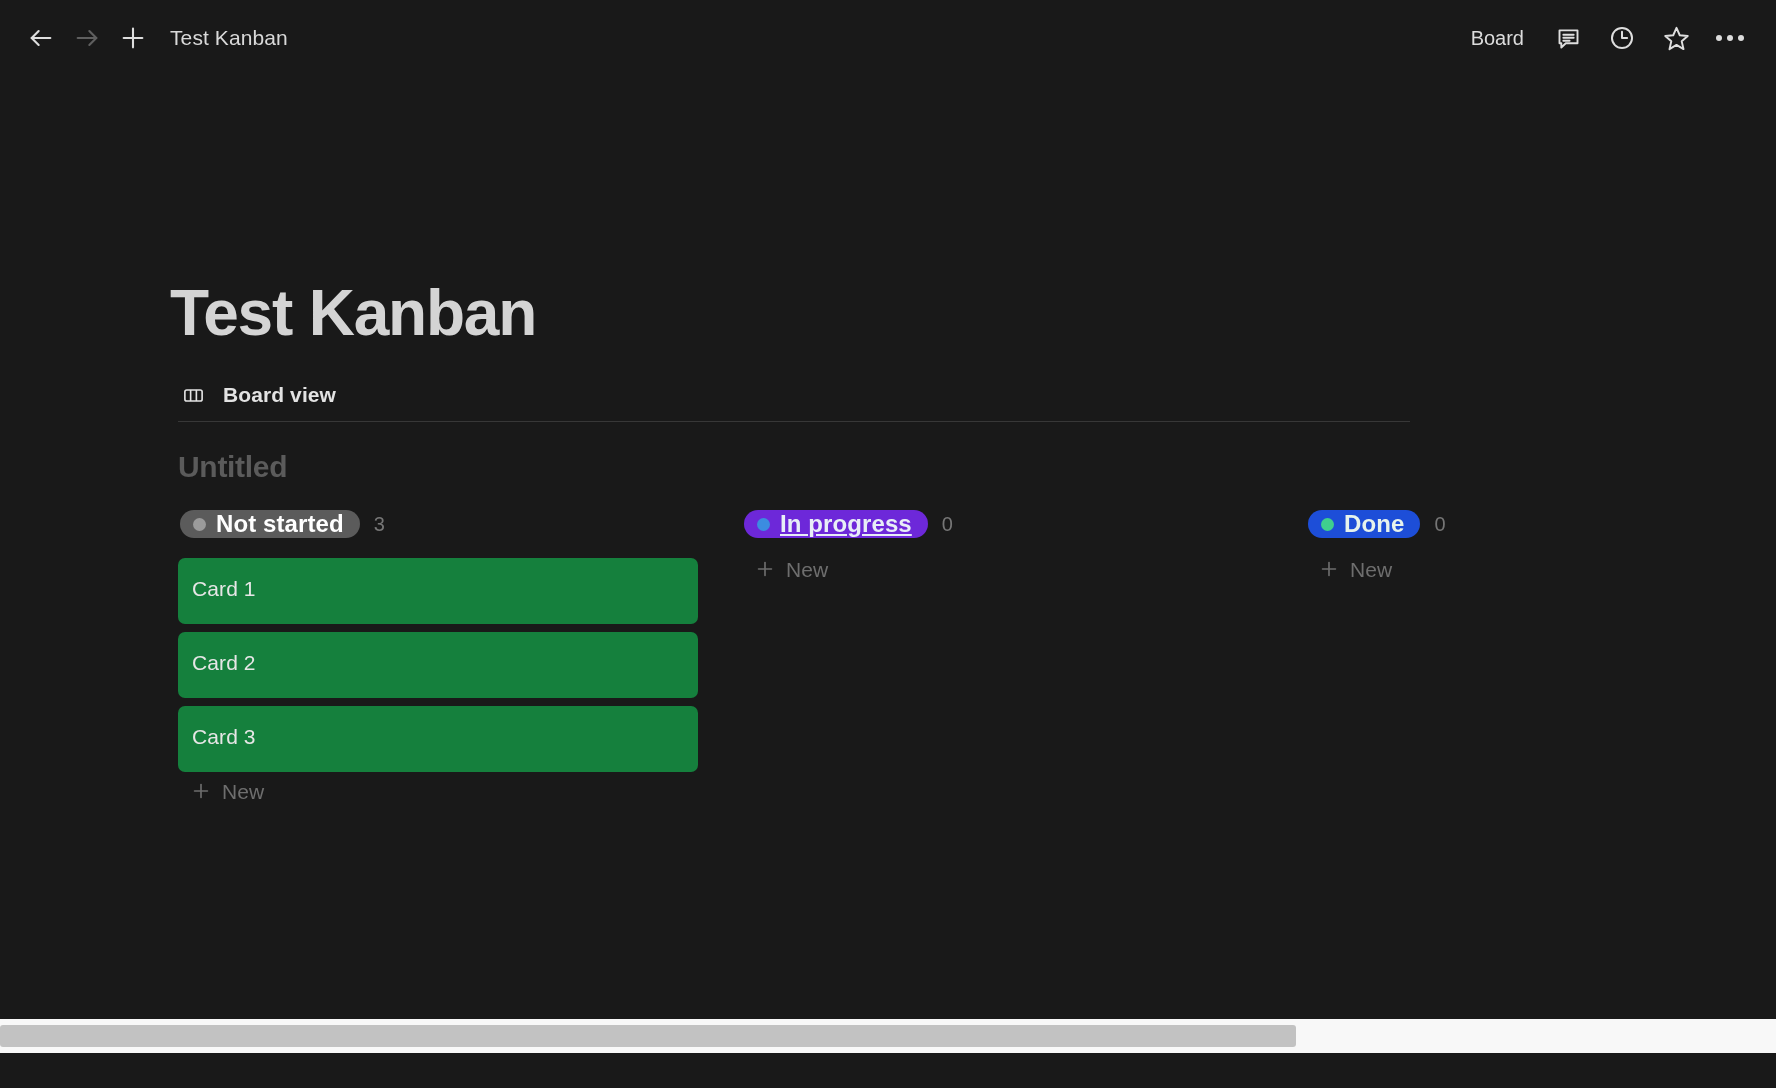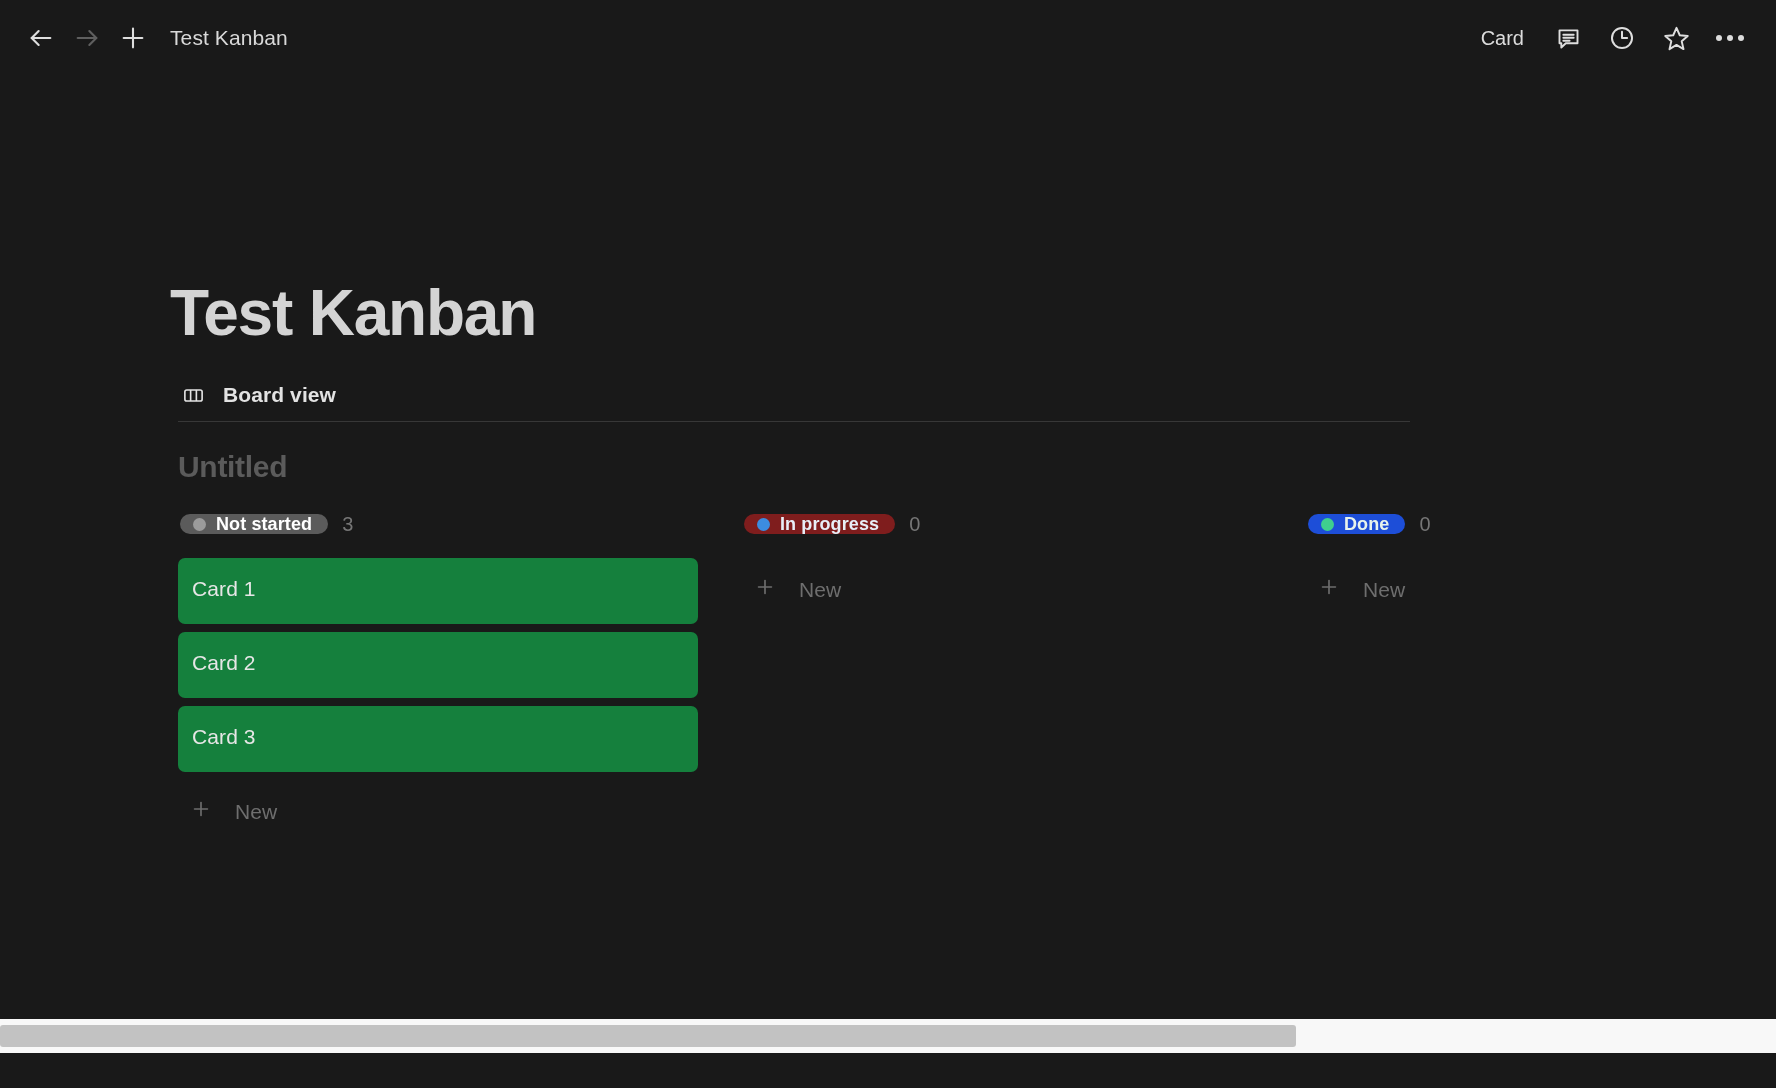--- a/index.html
+++ b/index.html
@@ -183,24 +183,24 @@
     gap: 14px;
     height: 36px;
     margin-bottom: 16px;
     padding-left: 2px;
   }
 
   .status-chip {
     display: inline-flex;
     align-items: center;
     gap: 10px;
-    height: 20px;
+    height: 28px;
     padding: 0 16px 0 13px;
     border-radius: 17px;
-    font-size: 18px;
+    font-size: 24px;
     font-weight: 600;
     letter-spacing: 0.1px;
     cursor: pointer;
     white-space: nowrap;
   }
 
   .status-dot {
     width: 13px;
     height: 13px;
     border-radius: 50%;
@@ -227,22 +227,22 @@
 
   .card-title {
     font-size: 21px;
     font-weight: 400;
     color: #e6e6e6;
     letter-spacing: 0.1px;
   }
 
   .new-btn {
     display: flex;
-    align-items: flex-end;
-    gap: 23px;
+    align-items: flex-start;
+    gap: 10px;
     height: 44px;
     padding: 0 10px 0 12px;
     margin-top: 8px;
     border-radius: 5px;
     cursor: pointer;
     width: max-content;
   }
 
   .new-btn .plus { display: block; }
 
@@ -316,21 +316,21 @@
         </span>
       </div>
 
       <div class="doc-title">Test Kanban</div>
     </div>
 
     <div class="topbar-spacer"></div>
 
     <div class="topbar-right">
 
-      <div class="share-btn">Card</div>
+      <div class="share-btn">Board</div>
 
       <div class="icon-btn">
         <span>
           <svg width="27" height="27" viewBox="0 0 24 24" fill="none" stroke="#dedede" stroke-width="1.7" stroke-linecap="round" stroke-linejoin="round">
             <path d="M4 4.8h16v11.4H9.6L5.6 20v-3.8H4z"></path>
             <line x1="7.4" y1="8.6" x2="16.6" y2="8.6"></line>
             <line x1="7.4" y1="11.3" x2="16.6" y2="11.3"></line>
             <line x1="7.4" y1="14" x2="13" y2="14"></line>
           </svg>
         </span>
@@ -411,21 +411,21 @@
               <line x1="12" y1="5" x2="12" y2="19"></line>
               <line x1="5" y1="12" x2="19" y2="12"></line>
             </svg>
           </span>
           <span class="new-btn-label">New</span>
         </div>
       </div>
 
       <div class="column">
         <div class="column-header">
-          <span class="status-chip" style="background:#7f1d1d;color:#e8eef7;">
+          <span class="status-chip" style="background:#6d28d9;color:#e8eef7;text-decoration:underline;">
             <span class="status-dot" style="background:#3c8ce0;"></span>
             <span>In progress</span>
           </span>
           <span class="column-count">0</span>
         </div>
 
         <div class="cards"></div>
 
         <div class="new-btn col-offset-top">
           <span class="plus">

